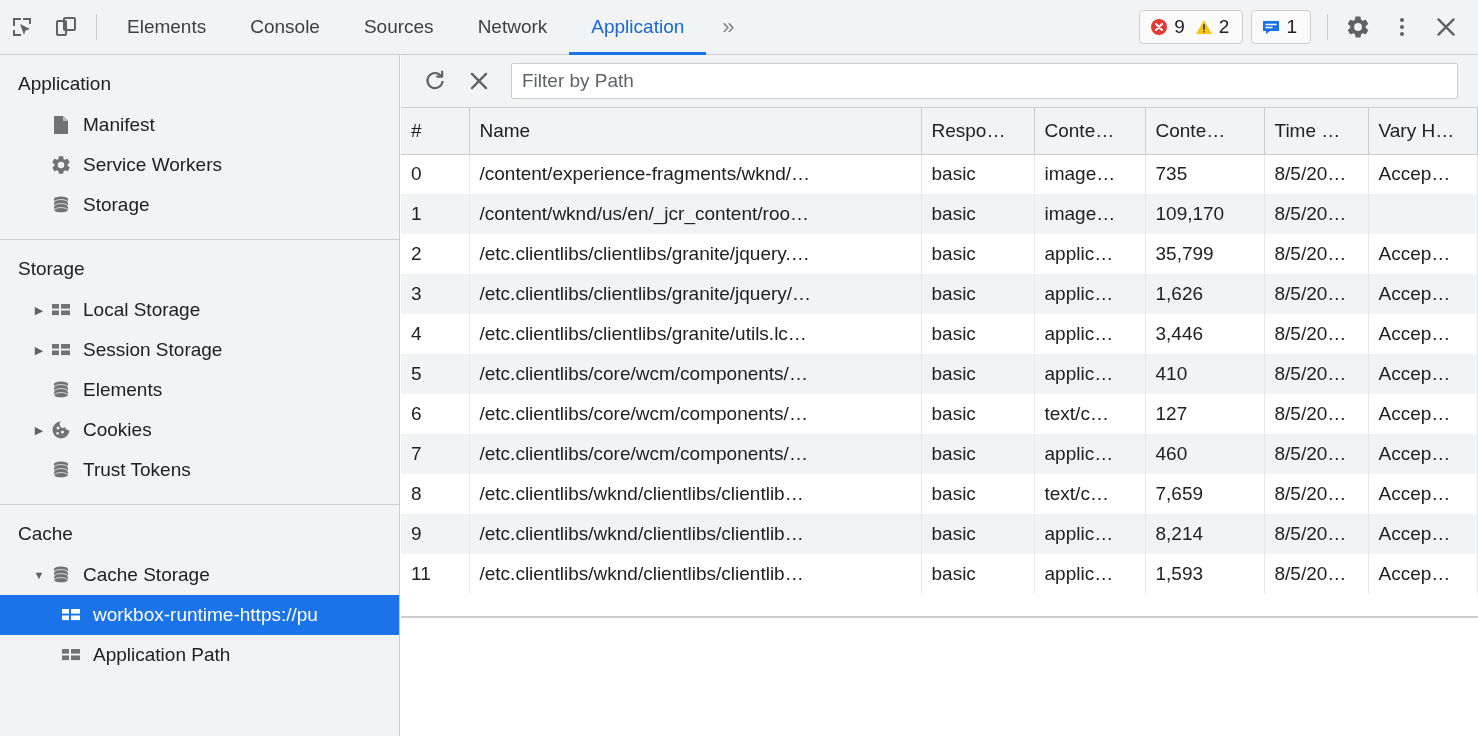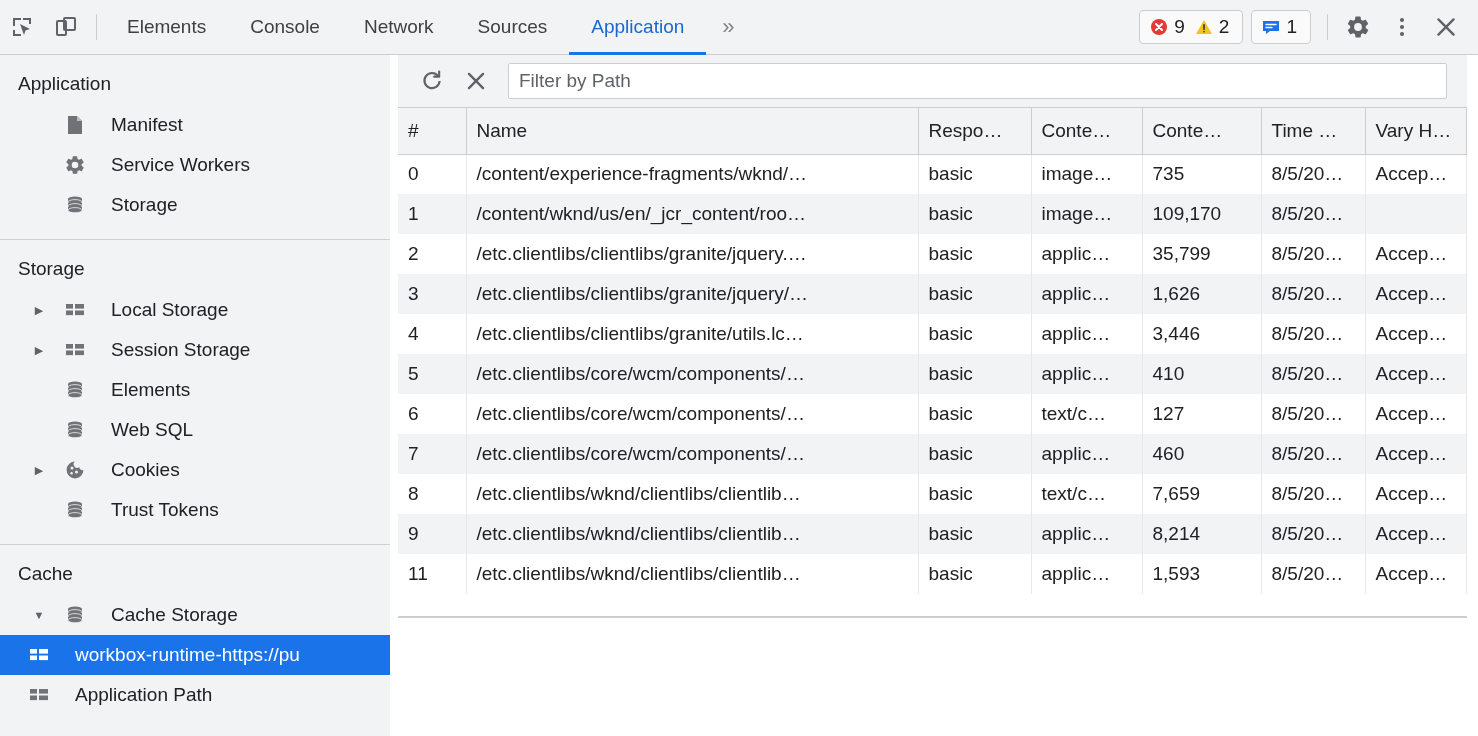--- a/index.html
+++ b/index.html
@@ -61,40 +61,40 @@
     border-right: 1px solid #cdcdcd;
   }
   .side-section { border-bottom: 1px solid #d0d0d0; padding: 8px 0 14px 0; }
   .side-section:last-child { border-bottom: none; }
   .side-header {
     font-size: 19px; color: #202124; padding: 10px 0 10px 18px;
   }
   .side-item {
     display: flex; align-items: center;
     height: 40px; padding-left: 18px; cursor: pointer;
-    font-size: 19px; color: #202124; white-space: nowrap; gap: 14px;
+    font-size: 19px; color: #202124; white-space: nowrap;
   }
   .side-item.l1 { padding-left: 30px; }
-  .side-item.l2 { padding-left: 26px; }
+  .side-item.l2 { padding-left: 58px; }
   .side-item.selected { background: #1a73e8; color: #ffffff; }
   .twisty {
     width: 18px; flex: 0 0 18px; display: flex; align-items: center;
     justify-content: center; color: #5f6368; font-size: 11px;
   }
   .twisty.spacer { visibility: hidden; }
   .s-icon {
     width: 26px; flex: 0 0 26px; display: flex; align-items: center;
     justify-content: center; margin-right: 9px;
   }
   .s-label { overflow: hidden; text-overflow: clip; }
 
   
   #main {
-    position: absolute; left: 390px; top: 55px;
-    width: 1077px; height: 681px; background: #ffffff; padding-left: 8px;
+    position: absolute; left: 401px; top: 55px;
+    width: 1077px; height: 681px; background: #ffffff;
   }
   #cache-toolbar {
     height: 53px; background: #f1f3f4;
     border-bottom: 1px solid #cdcdcd;
     display: flex; align-items: center; padding: 0 12px;
   }
   .ct-btn {
     width: 44px; height: 40px; display: flex;
     align-items: center; justify-content: center; cursor: pointer;
   }
@@ -163,22 +163,22 @@
       <rect x="4" y="7" width="9" height="14" rx="1" fill="none" stroke="#5f6368" stroke-width="2"></rect>
       <rect x="11" y="4" width="11" height="12" rx="1" fill="none" stroke="#5f6368" stroke-width="2"></rect>
     </svg>
   </div>
 
   <div class="tb-sep"></div>
 
   <div id="tabs">
     <div class="tab">Elements</div>
     <div class="tab">Console</div>
+    <div class="tab">Sources</div>
     <div class="tab">Network</div>
-    <div class="tab">Sources</div>
     <div class="tab active">Application</div>
     <div class="tab more">»</div>
   </div>
 
   <div id="toolbar-right">
 
     <div class="counter-box">
       <span class="badge-icon">
         <svg width="20" height="20" viewBox="0 0 20 20">
           <circle cx="10" cy="10" r="8" fill="#e53935"></circle>
@@ -312,35 +312,20 @@
           <ellipse cx="11" cy="8.2" rx="7" ry="2.6" fill="#6f7276" stroke="#f1f3f4" stroke-width="0.8"></ellipse>
           <rect x="4" y="9" width="14" height="3.2" fill="#6f7276"></rect>
           <ellipse cx="11" cy="12.2" rx="7" ry="2.6" fill="#6f7276" stroke="#f1f3f4" stroke-width="0.8"></ellipse>
           <rect x="4" y="13" width="14" height="3.2" fill="#6f7276"></rect>
           <ellipse cx="11" cy="16.2" rx="7" ry="2.6" fill="#6f7276" stroke="#f1f3f4" stroke-width="0.8"></ellipse>
         </svg>
       </span>
       <span class="s-label">Elements</span>
     </div>
 
-    <div class="side-item l1">
-      <span class="twisty spacer">▶</span>
-      <span class="s-icon">
-        <svg width="22" height="22" viewBox="0 0 22 22">
-          <ellipse cx="11" cy="5" rx="7" ry="2.6" fill="#6f7276"></ellipse>
-          <rect x="4" y="5" width="14" height="3.2" fill="#6f7276"></rect>
-          <ellipse cx="11" cy="8.2" rx="7" ry="2.6" fill="#6f7276" stroke="#f1f3f4" stroke-width="0.8"></ellipse>
-          <rect x="4" y="9" width="14" height="3.2" fill="#6f7276"></rect>
-          <ellipse cx="11" cy="12.2" rx="7" ry="2.6" fill="#6f7276" stroke="#f1f3f4" stroke-width="0.8"></ellipse>
-          <rect x="4" y="13" width="14" height="3.2" fill="#6f7276"></rect>
-          <ellipse cx="11" cy="16.2" rx="7" ry="2.6" fill="#6f7276" stroke="#f1f3f4" stroke-width="0.8"></ellipse>
-        </svg>
-      </span>
-      <span class="s-label">Web SQL</span>
-    </div>
 
     <div class="side-item l1">
       <span class="twisty">▶</span>
       <span class="s-icon">
         <svg width="22" height="22" viewBox="0 0 22 22">
           <path d="M11 2.6 a8.4 8.4 0 1 0 8.4 8.4 a3.2 3.2 0 0 1 -4.2 -3 a3 3 0 0 1 -4.2 -5.4 z" fill="#6f7276"></path>
           <circle cx="8" cy="9" r="1.5" fill="#f1f3f4"></circle>
           <circle cx="12.5" cy="13" r="1.5" fill="#f1f3f4"></circle>
           <circle cx="7.6" cy="14.2" r="1.2" fill="#f1f3f4"></circle>
         </svg>

